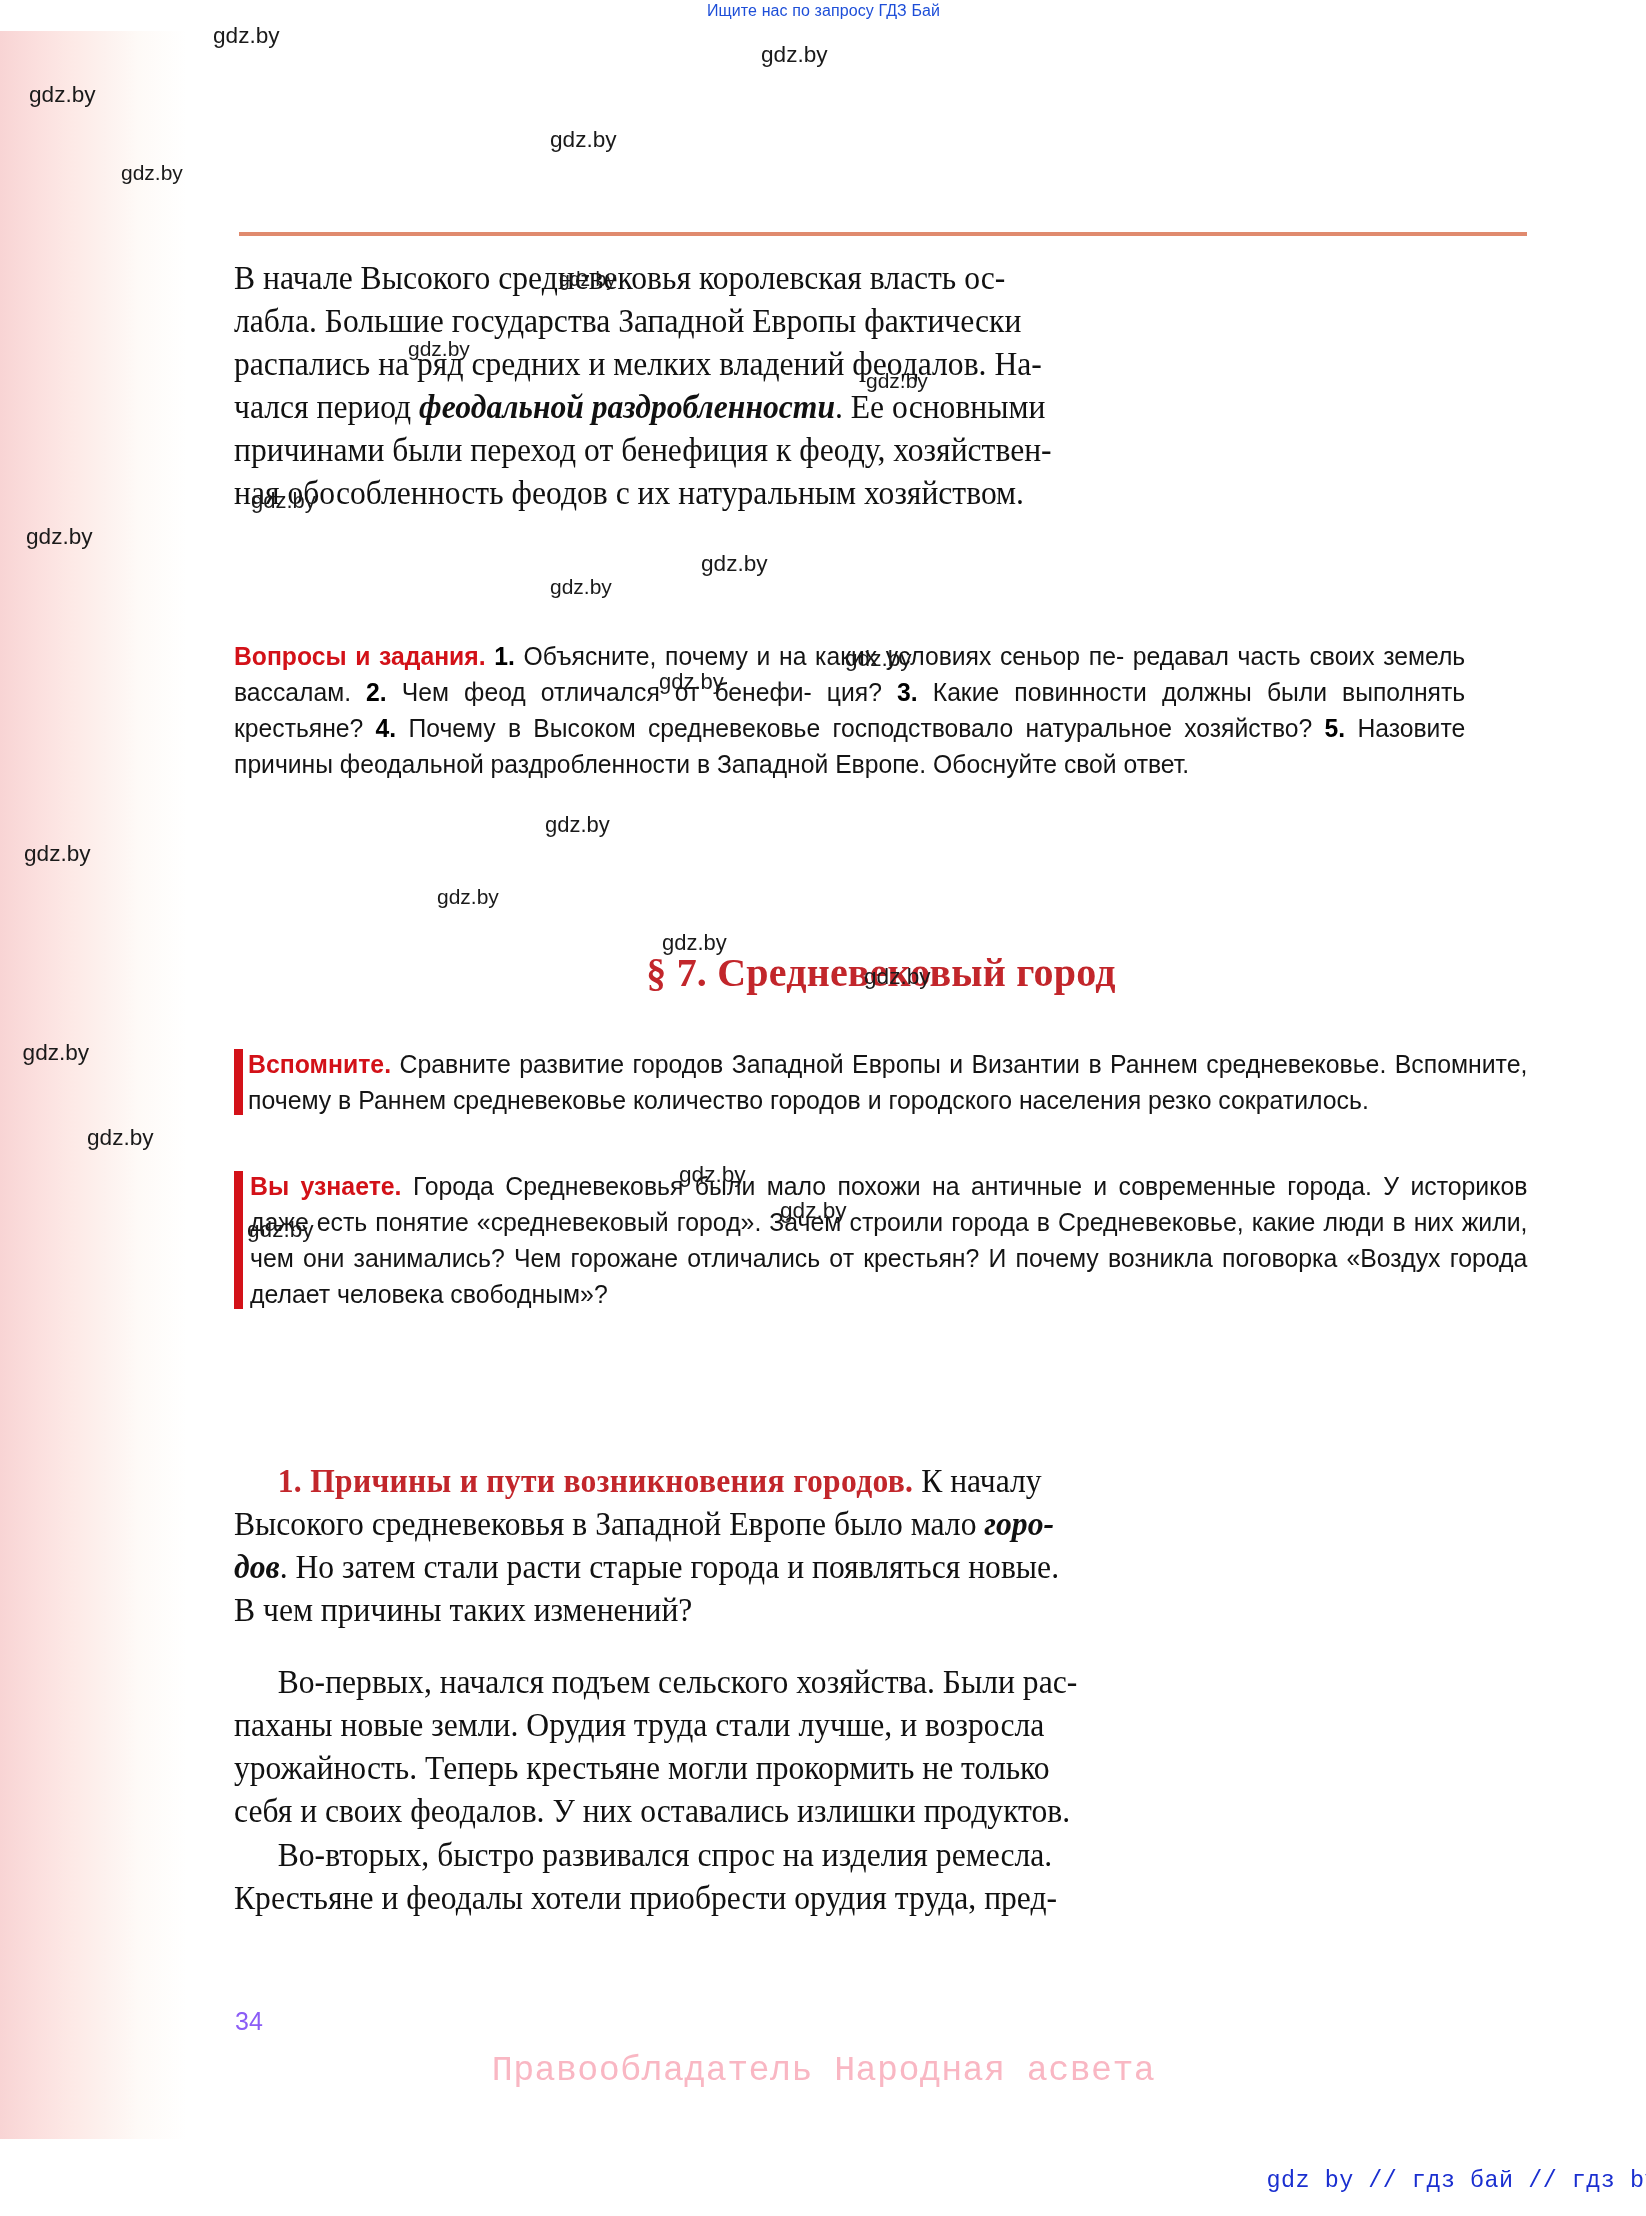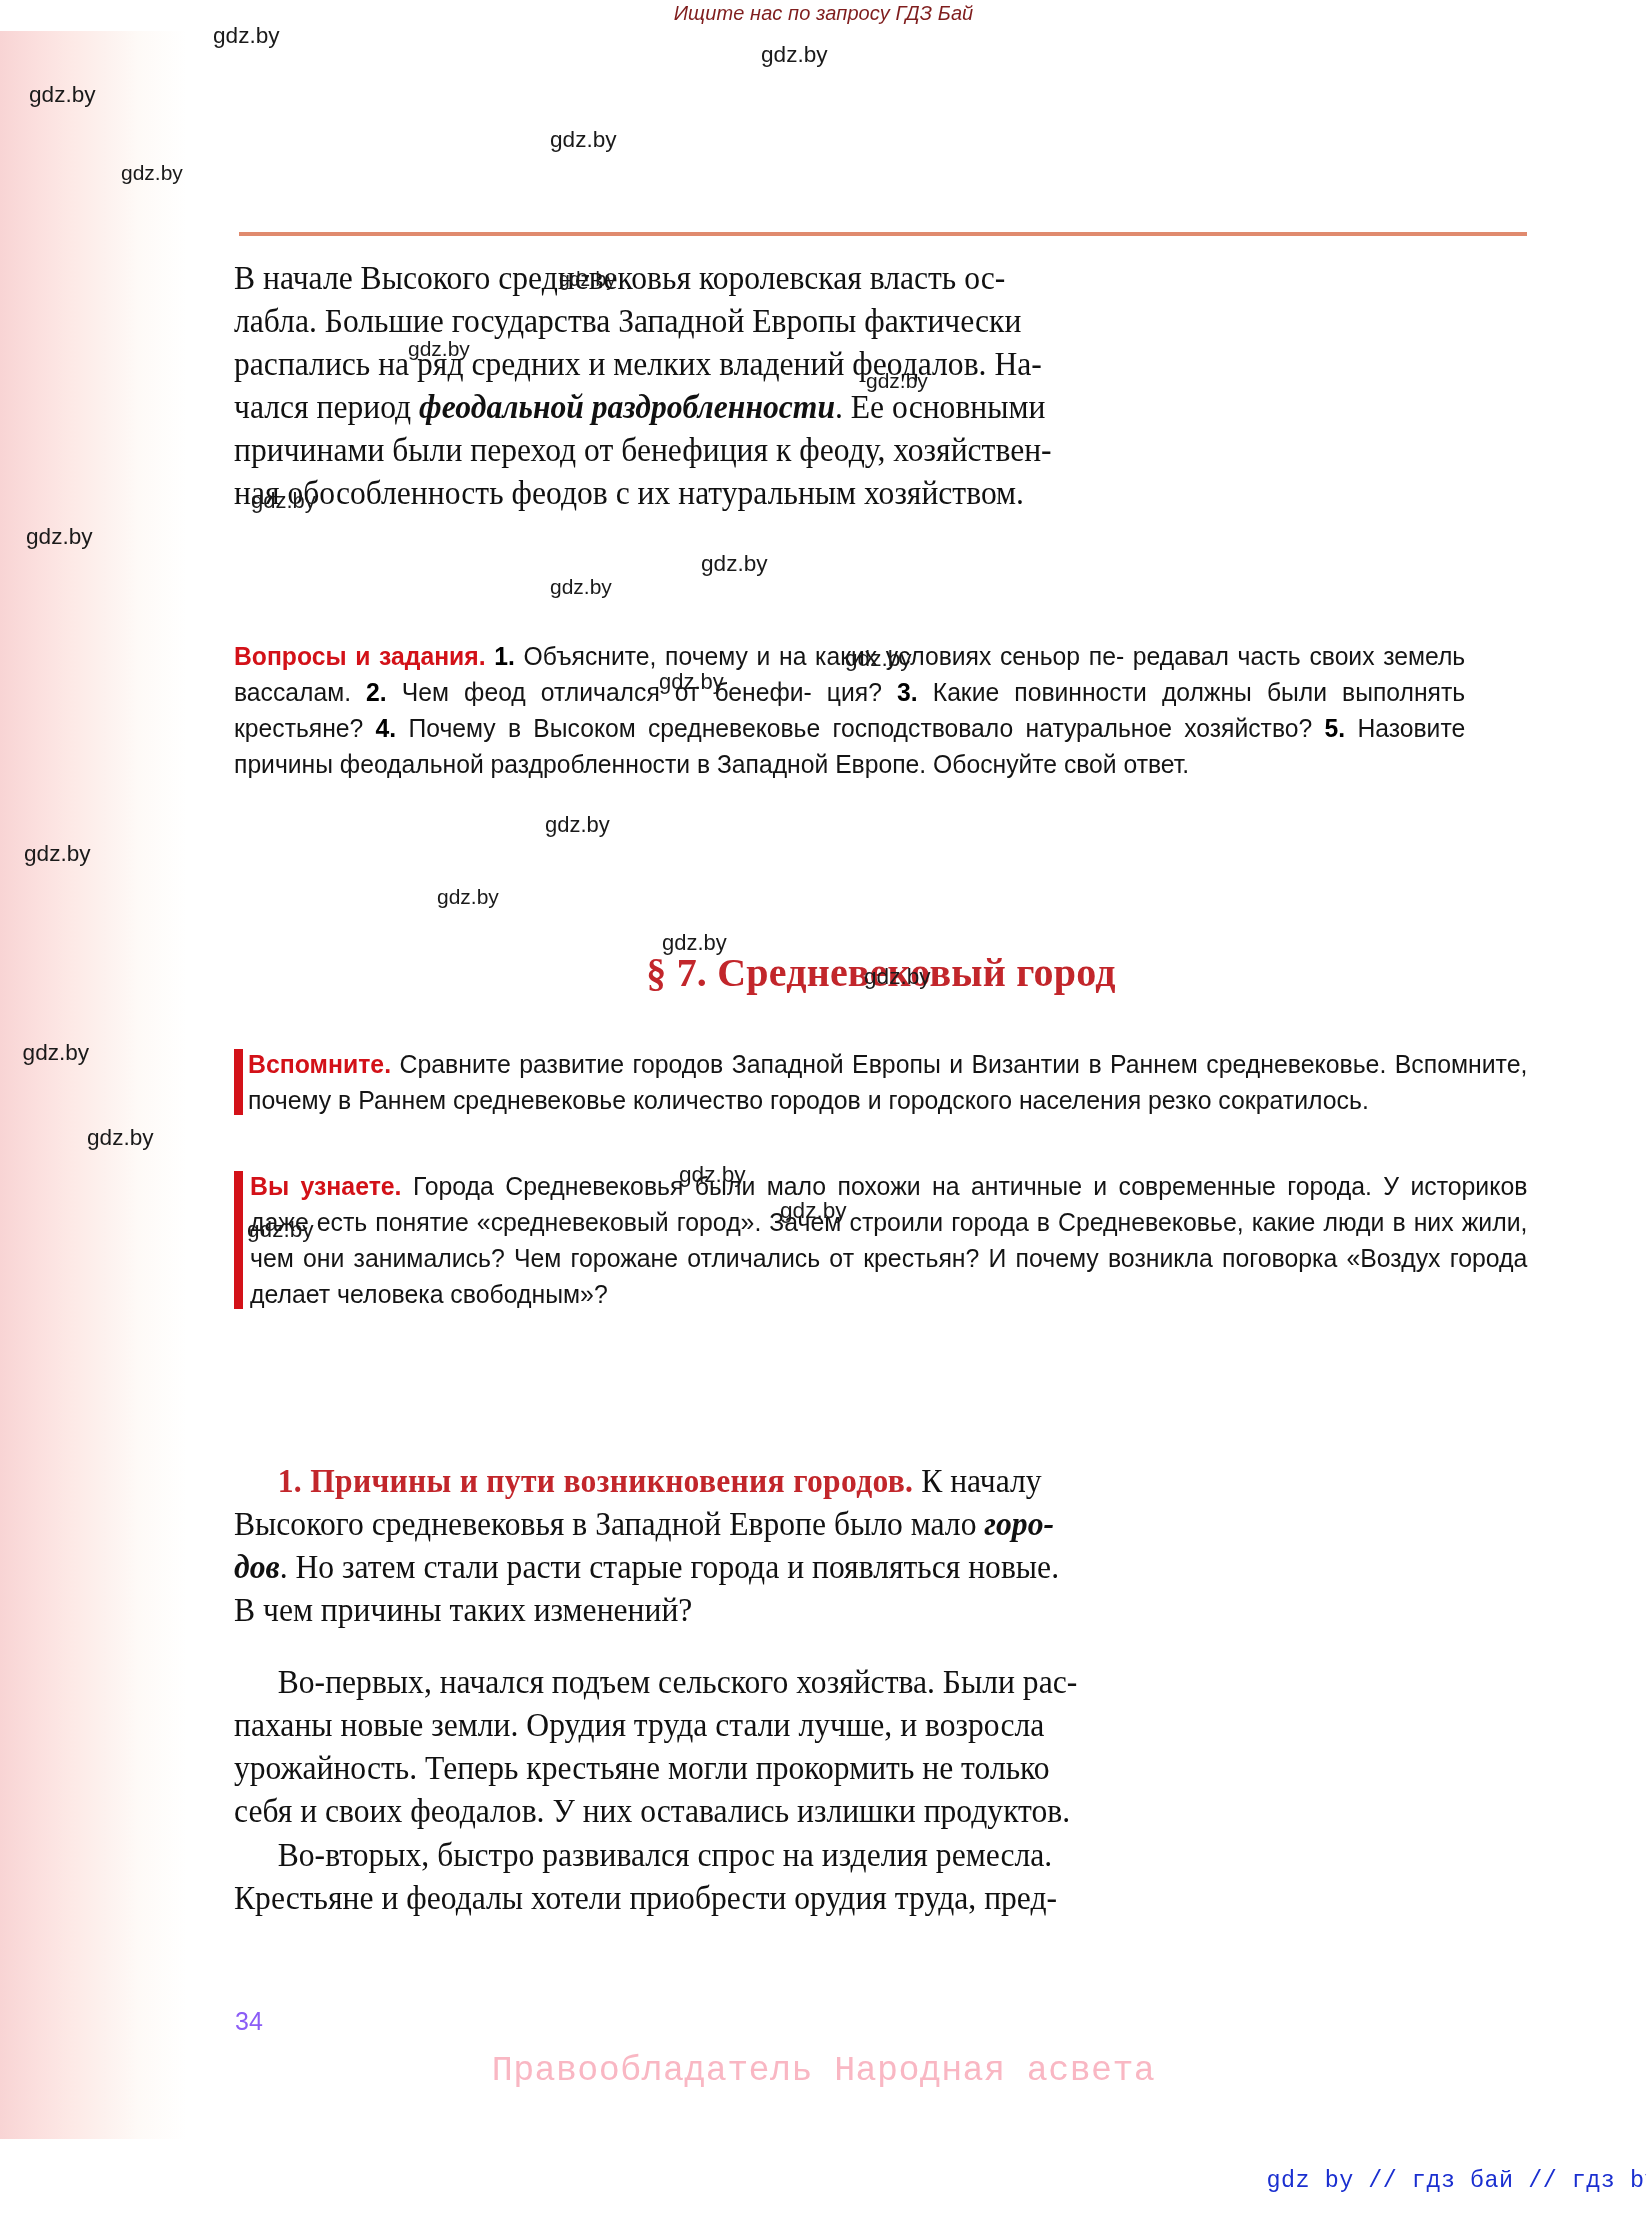--- a/index.html
+++ b/index.html
@@ -33,25 +33,24 @@
     pointer-events: none;
   }
 
   
   .promo {
     position: absolute;
     top: 2.4px;
     left: 0;
     width: 100%;
     text-align: center;
-    color: #7f1d1d;
-    font-family: "Liberation Sans", sans-serif;
-    font-size: 20px;
+    color: #1d4ed8;
+    font-family: "Liberation Sans", sans-serif;
+    font-size: 16px;
     letter-spacing: 0.1px;
-    font-style: italic;
   }
 
   
   .wm {
     position: absolute;
     font-family: "Liberation Sans", sans-serif;
     color: #1a1a1a;
     white-space: nowrap;
     pointer-events: none;
   }

